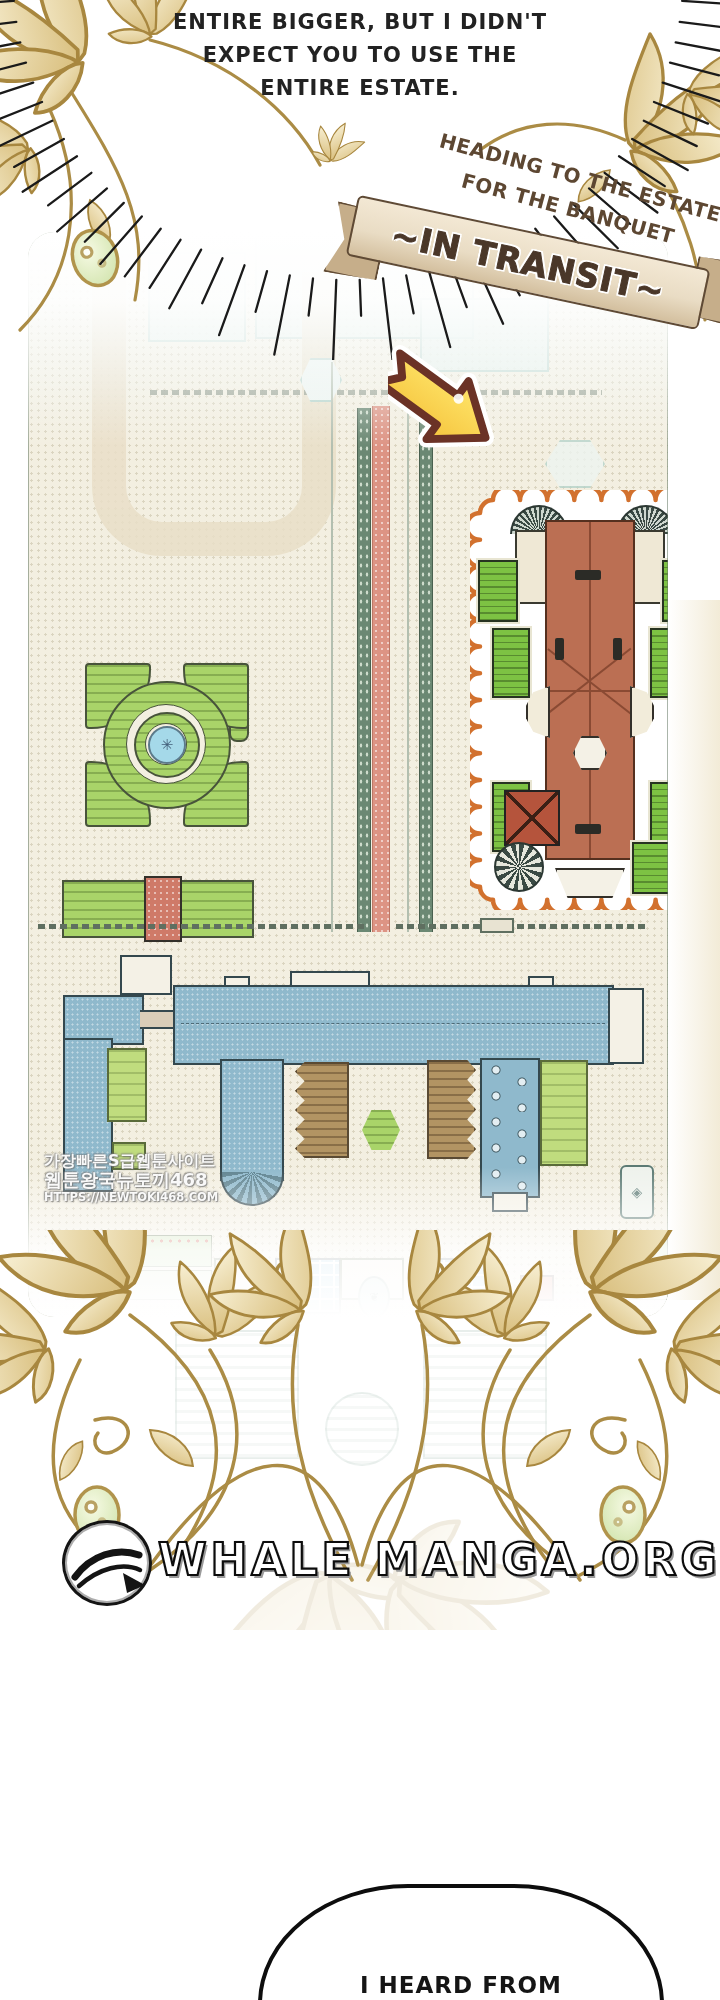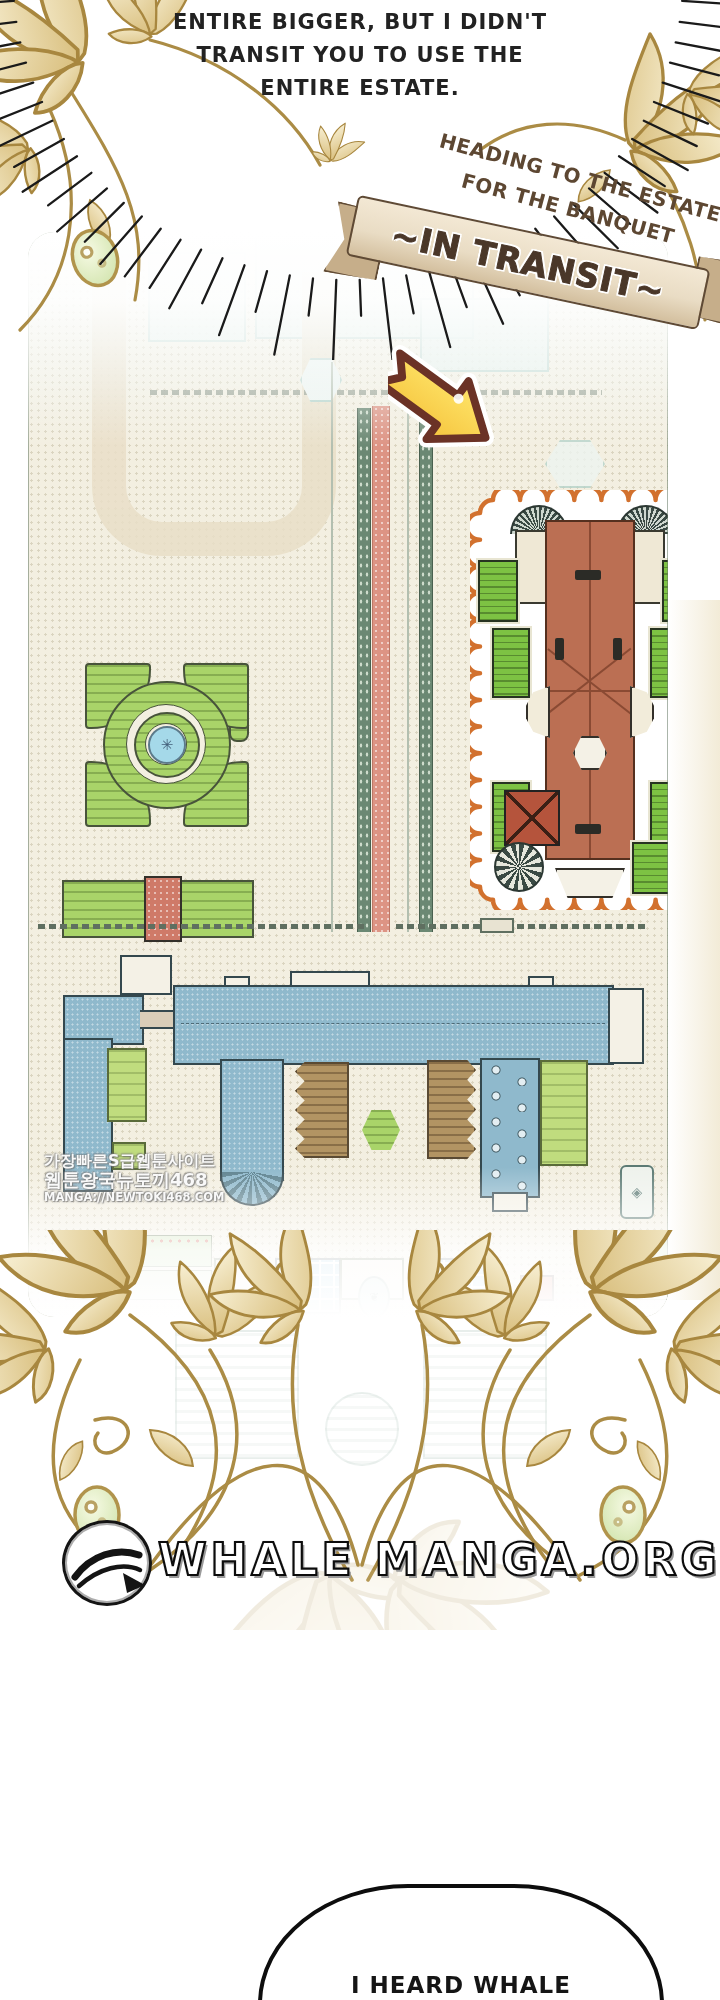--- a/index.html
+++ b/index.html
@@ -207,21 +207,21 @@
   <div class="abs" style="left:668px;top:600px;width:52px;height:700px;z-index:3;
        background:linear-gradient(90deg,rgba(238,228,200,0),#efe6cd);opacity:.8;"></div>
 
   <div class="abs ghost" style="left:175px;top:1330px;width:120px;height:125px;z-index:4;"></div>
   <div class="abs ghost" style="left:423px;top:1330px;width:120px;height:125px;z-index:4;"></div>
   <div class="abs ghost" style="left:325px;top:1392px;width:70px;height:70px;border-radius:50%;z-index:4;"></div>
 
   <div class="abs" style="left:44px;top:1152px;z-index:16;line-height:1.15;">
     <div class="wm" style="font-size:16px;">가장빠른S급웹툰사이트</div>
     <div class="wm" style="font-size:18px;">웹툰왕국뉴토끼468</div>
-    <div class="wm" style="font-size:11.5px;">MANGA://NEWTOKI468.COM</div>
+    <div class="wm" style="font-size:11.5px;">HTTPS://NEWTOKI468.COM</div>
   </div>
 
   <svg class="abs" width="720" height="340" viewBox="0 0 720 340" style="left:0;top:0;z-index:12;">
     <defs>
       <linearGradient id="gg" x1="0" y1="0" x2="1" y2="1">
         <stop offset="0" stop-color="#f8f0d4"></stop>
           <stop offset="1" stop-color="#d9bf7e"></stop>
       </linearGradient>
       <radialGradient id="gemg" cx=".4" cy=".35" r=".8">
         <stop offset="0" stop-color="#f6fae4"></stop>
@@ -343,21 +343,21 @@
         <line x1="16.3" y1="21.8" x2="-61.0" y2="31.5"></line>
         <line x1="13.8" y1="0.9" x2="-25.4" y2="3.4"></line>
         <line x1="13.0" y1="-20.0" x2="-69.7" y2="-20.0"></line>
         <line x1="13.8" y1="-40.9" x2="-22.3" y2="-43.2"></line>
         <line x1="16.3" y1="-61.8" x2="-67.0" y2="-72.2"></line>
       </g>
     </svg>
 
   <div class="abs bubble-top-text">
     <div>ENTIRE BIGGER, BUT I DIDN'T</div>
-    <div>TRANSIT YOU TO USE THE</div>
+    <div>EXPECT YOU TO USE THE</div>
     <div>ENTIRE ESTATE.</div>
   </div>
 
   <div class="abs caption" style="left:440px;top:128px;transform:rotate(15deg);">HEADING TO THE ESTATE</div>
   <div class="abs caption" style="left:462px;top:168px;transform:rotate(15deg);">FOR THE BANQUET</div>
   <div class="abs ribbon-fold fold-l"></div>
   <div class="abs ribbon-fold fold-r"></div>
   <div class="abs ribbon-band">
     <span class="lbl">~IN TRANSIT~</span>
   </div>
@@ -379,16 +379,16 @@
   <div id="logo-circle" class="abs">
     <svg width="84" height="80" viewBox="0 0 84 80">
       <path d="M10,54 C26,32 52,24 74,32" fill="none" stroke="#141414" stroke-width="7" stroke-linecap="round"></path>
       <path d="M14,63 C34,45 58,39 75,47" fill="none" stroke="#141414" stroke-width="4.5" stroke-linecap="round"></path>
       <path d="M58,50 L80,62 L62,70 Z" fill="#141414"></path>
     </svg>
   </div>
   <div id="site-name" class="abs">WHALE MANGA.ORG</div>
 
   <div id="bubble-bottom" class="abs">
-    <div class="txt">I HEARD WHALE</div>
+    <div class="txt">I HEARD FROM</div>
   </div>
 
 </div>
 
 </body></html>

